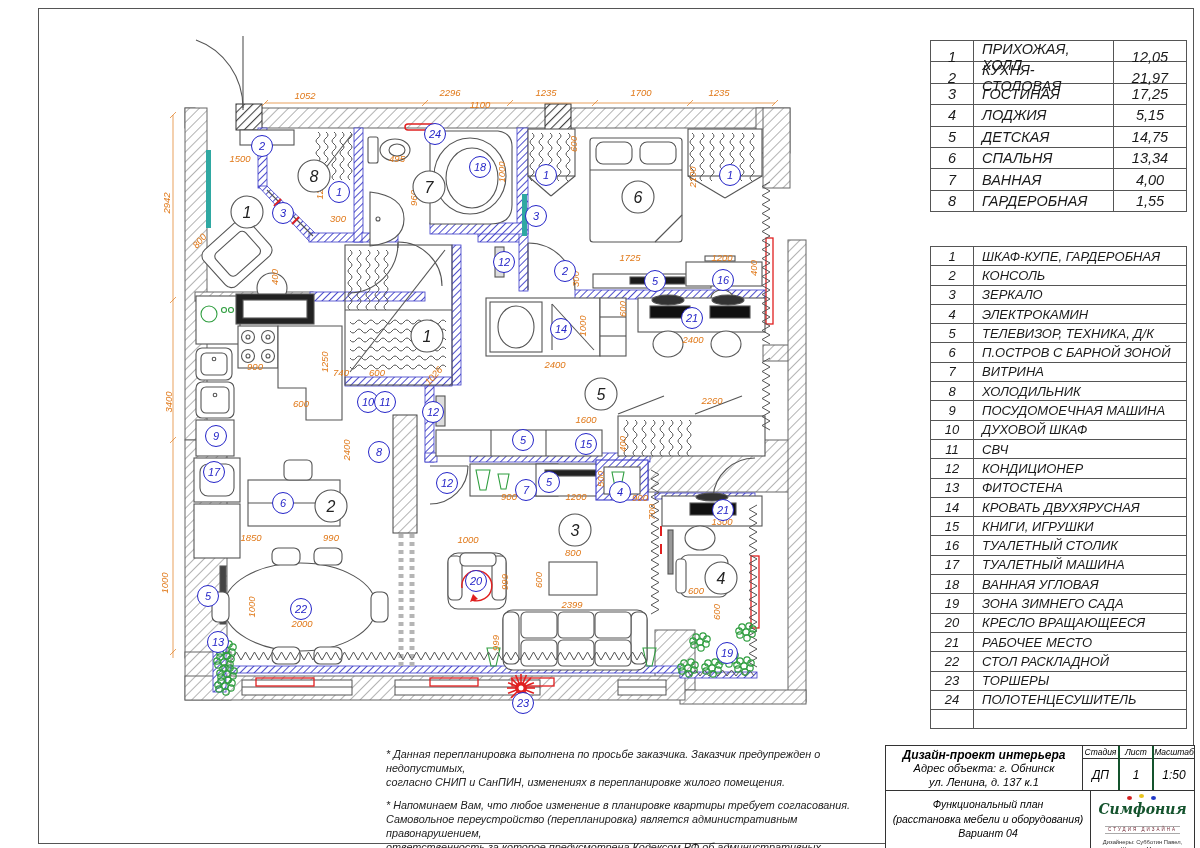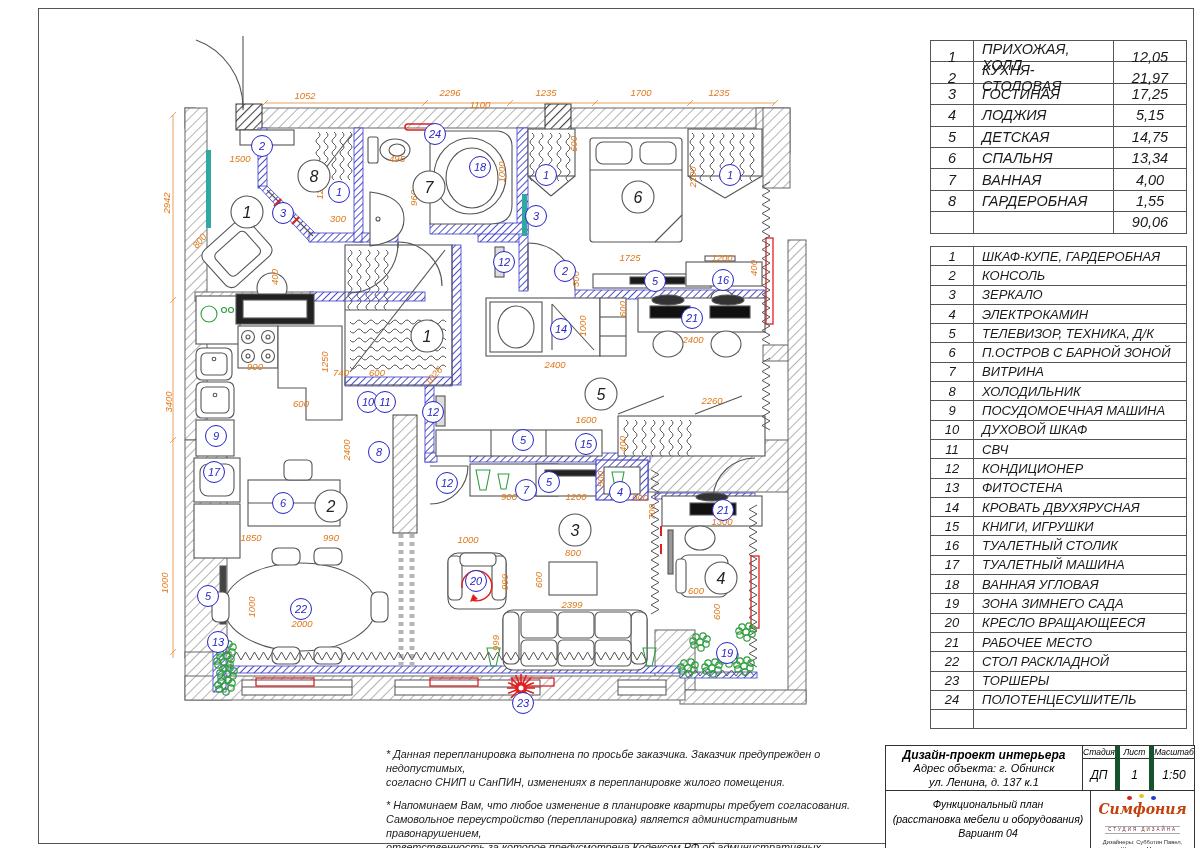--- a/index.html
+++ b/index.html
@@ -22,30 +22,30 @@
   .ca{justify-content:center;}
   
   .notes{position:absolute;left:386px;top:747px;width:500px;font-size:10.8px;font-style:italic;color:#222;line-height:1.3;}
   .notes .gap{height:9px;}
   
   .tb{position:absolute;left:885px;top:745px;width:310px;height:127px;border:1.3px solid #333;font-style:italic;display:grid;grid-template-rows:45px 1fr;box-sizing:border-box;background:#fff;}
   .tb-top{display:grid;grid-template-columns:1fr 37px 34px 40px;border-bottom:1.3px solid #333;}
   .tb-proj{border-right:1px solid #333;text-align:center;padding-top:2px;}
   .proj-name{font-weight:bold;font-size:12px;}
   .proj-addr{font-size:11px;line-height:1.25;}
-  .tb-col{display:grid;grid-template-rows:13px 1fr;border-right:5px solid #14532d;text-align:center;}
+  .tb-col{display:grid;grid-template-rows:13px 1fr;border-right:2px solid #14532d;text-align:center;}
   .tb-col.last{border-right:none;}
   .tb-col .lab{font-size:8.5px;border-bottom:1px solid #333;line-height:13px;}
   .tb-col .val{font-size:12px;display:flex;align-items:center;justify-content:center;}
   .tb-bot{display:grid;grid-template-columns:1fr 103px;}
   .tb-draw{border-right:1px solid #333;text-align:center;font-size:10.5px;padding-top:6px;line-height:1.4;}
   .tb-logo{text-align:center;font-style:normal;padding-top:3px;position:relative;}
   .dots{height:8px;position:relative;}
   .dots i{position:absolute;width:5px;height:4px;border-radius:50%;}
-  .logo-name{font-family:"DejaVu Serif",serif;font-style:italic;font-weight:bold;font-size:14px;color:#c2410c;line-height:1.05;}
+  .logo-name{font-family:"DejaVu Serif",serif;font-style:italic;font-weight:bold;font-size:14px;color:#14532d;line-height:1.05;}
   .logo-sub{font-size:4.5px;letter-spacing:2px;color:#6d1f2c;border-top:.5px solid #aaa;border-bottom:.5px solid #aaa;display:inline-block;padding:0 3px;line-height:1.4;}
   .logo-designers{font-size:5.8px;color:#333;margin-top:4px;line-height:1.2;}
 </style>
 </head>
 <body>
 
 <div class="sheet">
   <div class="frame"></div>
 
   <svg id="plan" width="850" height="760" viewBox="0 0 850 760">
@@ -743,25 +743,20 @@
       <div class="r">
         <div class="cell cn">7</div>
         <div class="cell cm">ВАННАЯ</div>
         <div class="cell ca">4,00</div>
       </div>
       <div class="r">
         <div class="cell cn">8</div>
         <div class="cell cm">ГАРДЕРОБНАЯ</div>
         <div class="cell ca">1,55</div>
       </div>
-      <div class="r">
-        <div class="cell cn"></div>
-        <div class="cell cm"></div>
-        <div class="cell ca">90,06</div>
-      </div>
     </div>
 
   <div class="tbl t2" id="legend-tbl">
       <div class="r">
         <div class="cell cn">1</div>
         <div class="cell cm">ШКАФ-КУПЕ, ГАРДЕРОБНАЯ</div>
       </div>
       <div class="r">
         <div class="cell cn">2</div>
         <div class="cell cm">КОНСОЛЬ</div>

